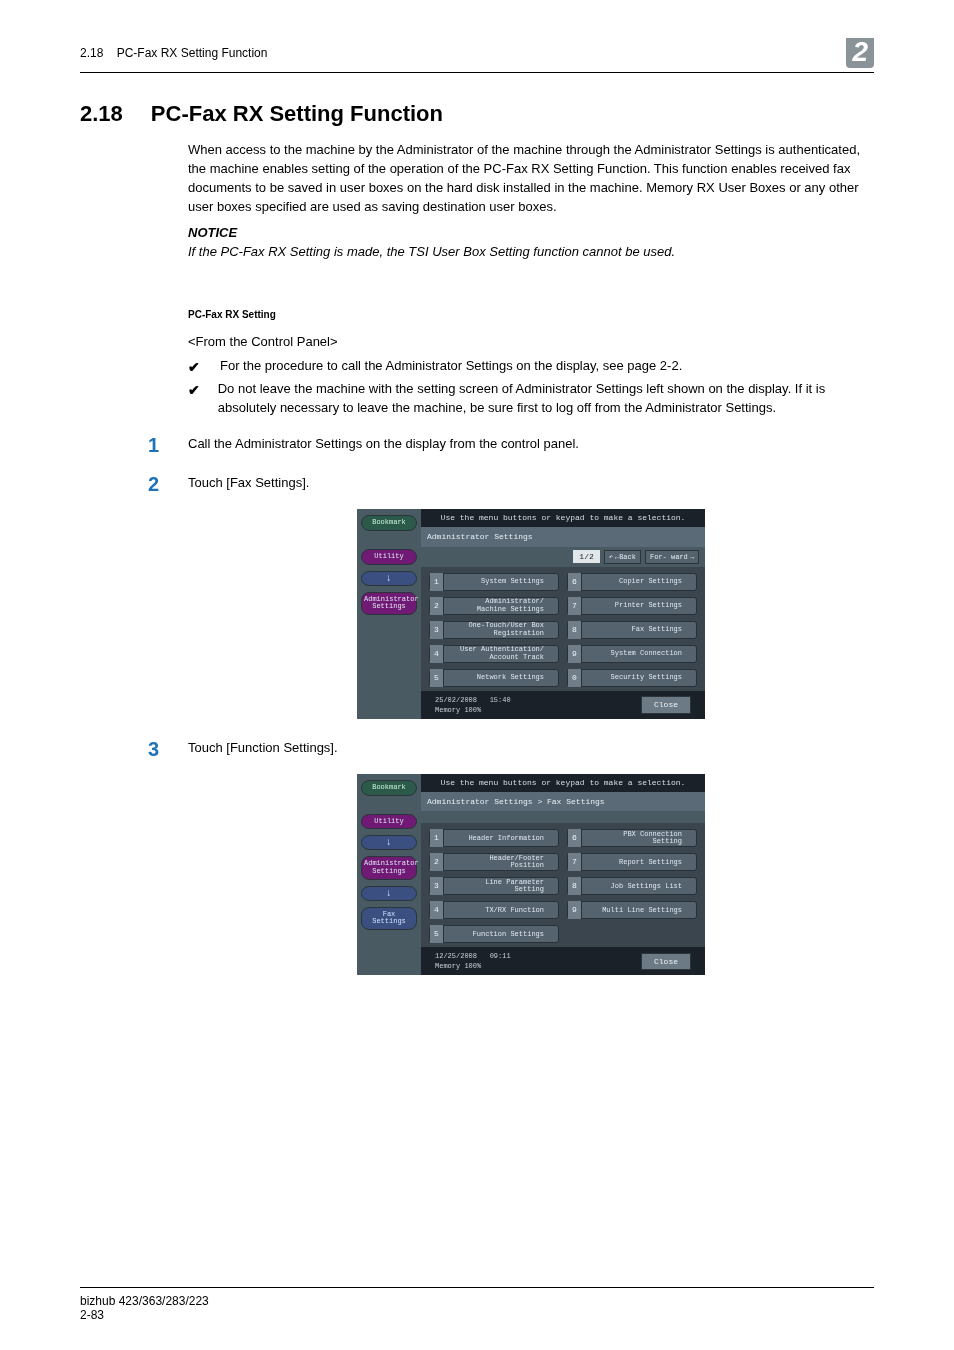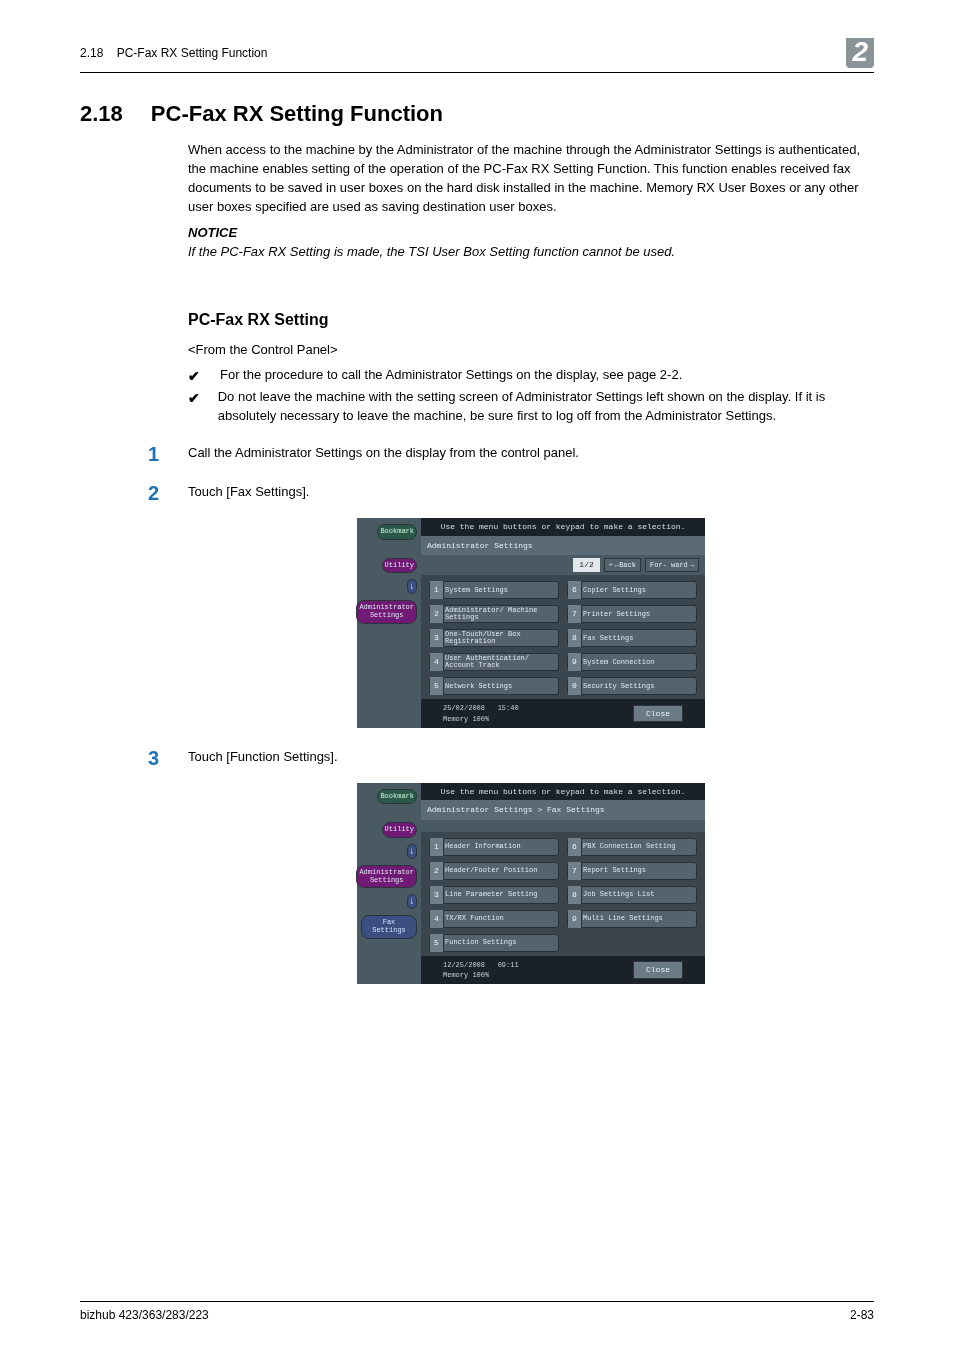--- a/index.html
+++ b/index.html
@@ -38,21 +38,21 @@
     border-bottom-right-radius: 4px;
     line-height: 1;
   }
   .h1-row { display: flex; gap: 28px; margin-bottom: 14px; align-items: baseline;}
   .h1-num { font-size: 22px; font-weight: bold; }
   .h1-title { font-size: 22px; font-weight: bold; }
   .body-block { margin-left: 108px; font-size: 13px; line-height: 1.45; }
   .body-para { margin-bottom: 6px; }
   .notice-label { font-weight: bold; font-style: italic; margin-top:8px;}
   .notice-text { font-style: italic; margin-bottom: 22px;}
-  .h2-title { font-size: 16px; font-weight: bold; margin-bottom: 10px; margin-top: 46px;}
+  .h2-title { font-size: 10px; font-weight: bold; margin-bottom: 10px; margin-top: 46px;}
   .sub-from { font-size: 13px; margin-bottom:6px;}
   .check-list { list-style: none; margin-bottom: 14px;}
   .check-list li { display:flex; gap:18px; margin-bottom:2px;}
   .check-list li .check { font-weight:bold; font-size:14px; width:14px;}
   .num-step { display:flex; gap:24px; margin-bottom:10px; align-items:flex-start;}
   .num-step .num { color:#1e73b8; font-size:20px; font-weight:bold; width:16px; margin-left:-40px;}
   .num-step .step-text { font-size:13px; margin-top:4px;}
   .screenshot-wrap { display:flex; justify-content:center; margin: 6px 0 16px 0;}
 
   
@@ -71,21 +71,20 @@
     text-align:center;
   }
   .panel-body { display:flex; }
   .panel-side {
     width:64px;
     background:#4a5a63;
     padding:6px 4px;
     display:flex;
     flex-direction:column;
     gap:6px;
-    align-items:flex-end;
   }
   .side-btn {
     background:#701a75;
     border:1px solid #2b343b;
     border-radius:8px;
     text-align:center;
     font-size:7px;
     color:#dfe7f1;
     padding:3px 2px;
     line-height:1.1;
@@ -133,32 +132,32 @@
     width:14px;
     background:#707e8a;
     color:#eef2f6;
     text-align:center;
     font-size:8px;
     line-height:18px;
     border-right:1px solid #27313a;
   }
   .menu-btn .mlabel {
     flex:1;
-    text-align:left;
+    text-align:right;
     font-size:7px;
     color:#dfe7f1;
     line-height:1.05;
-    padding:0 1px;
+    padding:0 14px;
   }
   .panel-status {
     background:#1a2128;
     display:flex;
     justify-content:space-between;
     align-items:center;
-    padding:4px 22px;
+    padding:4px 14px;
     font-size:7px;
     color:#c8d0db;
   }
   .close-btn {
     background:#6b7a85;
     border:1px solid #2b343b;
     color:#eef3f8;
     padding:2px 12px;
     font-size:8px;
     border-radius:0;
@@ -166,20 +165,21 @@
 
   .footer {
     position:absolute;
     left:80px; right:80px;
     bottom:28px;
     display:flex;
     justify-content:space-between;
     font-size:12px;
     border-top:1px solid #000;
     padding-top:6px;
+    flex-direction:column;
   }
 </style>
 </head>
 <body>
 
 <div class="page">
 
   <div class="header-row">
     <div class="header-left">
       <span>2.18</span>&nbsp;&nbsp;&nbsp;

